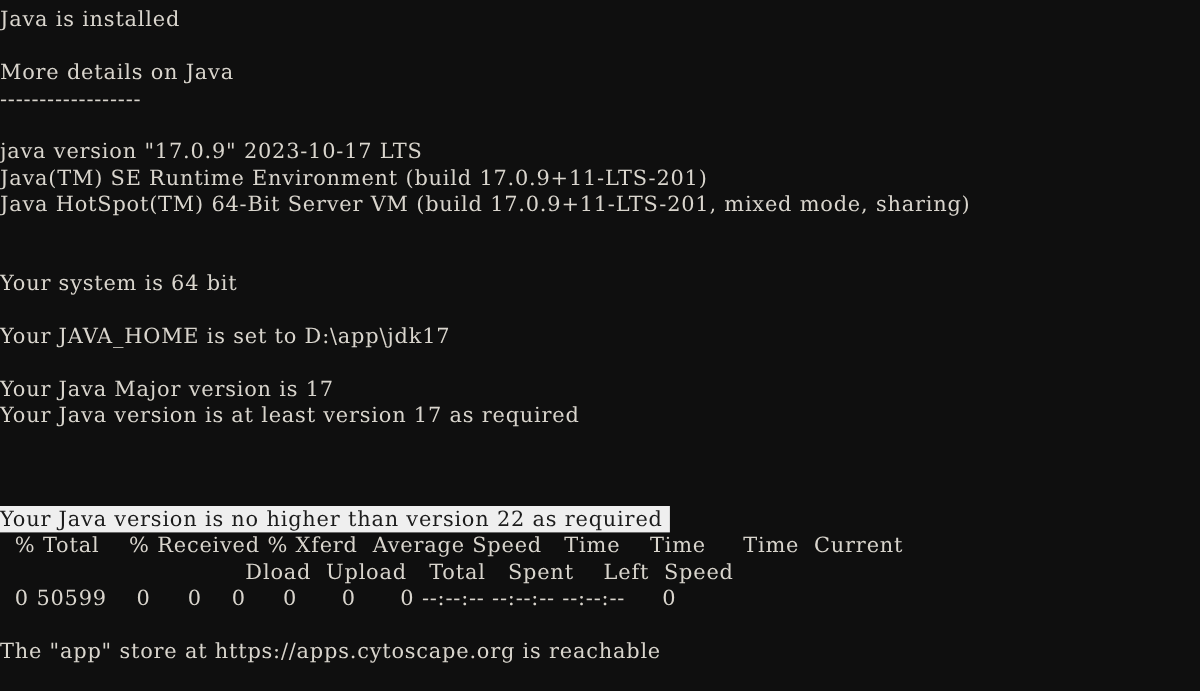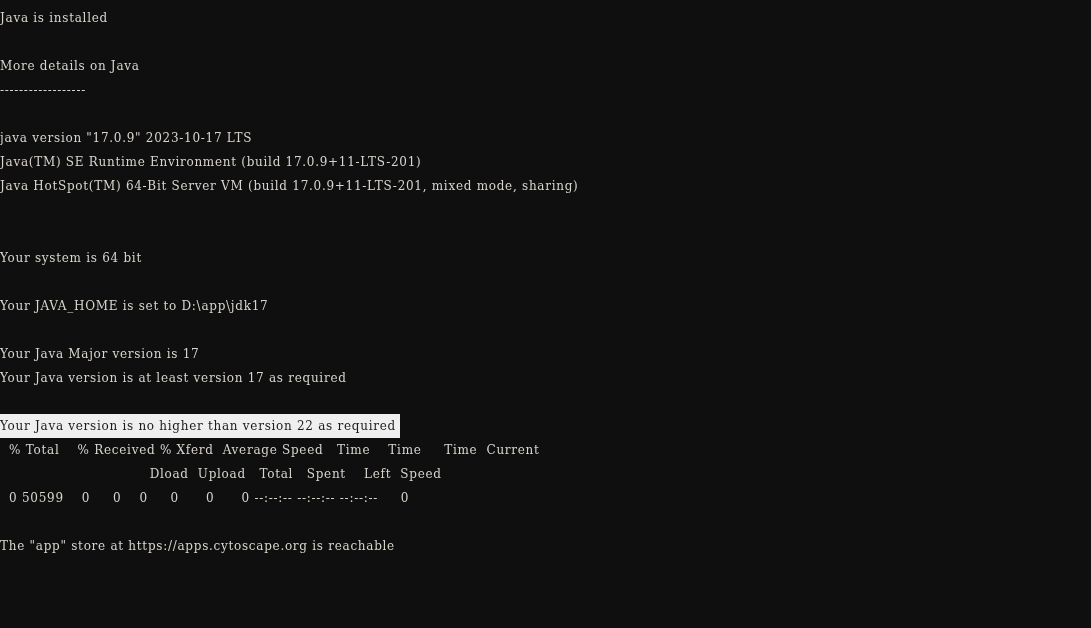--- a/index.html
+++ b/index.html
@@ -13,21 +13,21 @@
     height: 628px;
     overflow: hidden;
     font-family: "DejaVu Serif", "Liberation Serif", serif;
   }
   #terminal {
     width: 1091px;
     height: 628px;
     background: #0f0f0f;
     color: #d9d5cd;
     font-family: "DejaVu Serif", "Liberation Serif", serif;
-    font-size: 12px;
+    font-size: 19px;
     line-height: 24px;
     letter-spacing: 0px;
     padding: 6px 0 0 0;
     box-sizing: border-box;
     white-space: pre;
     overflow: hidden;
   }
   .line {
     height: 24px;
     line-height: 24px;
@@ -39,18 +39,19 @@
     color: transparent;
   }
   .line.highlight {
     display: inline-block;
     background: #efefef;
     color: #1b1b1b;
   }
   .hl-wrap {
     height: 24px;
     line-height: 24px;
+    margin-top: 46px;
   }
 </style>
 </head>
 <body>
 
 <div id="terminal" style="background: rgb(15, 15, 15); color: rgb(217, 213, 205);"><div class="line">Java is installed</div><div class="line blank"> </div><div class="line">More details on Java</div><div class="line">------------------</div><div class="line blank"> </div><div class="line">java version "17.0.9" 2023-10-17 LTS</div><div class="line">Java(TM) SE Runtime Environment (build 17.0.9+11-LTS-201)</div><div class="line">Java HotSpot(TM) 64-Bit Server VM (build 17.0.9+11-LTS-201, mixed mode, sharing)</div><div class="line blank"> </div><div class="line blank"> </div><div class="line">Your system is 64 bit</div><div class="line blank"> </div><div class="line">Your JAVA_HOME is set to D:\app\jdk17</div><div class="line blank"> </div><div class="line">Your Java Major version is 17</div><div class="line">Your Java version is at least version 17 as required</div><div class="line blank"> </div><div class="hl-wrap"><span class="line highlight">Your Java version is no higher than version 22 as required </span></div><div class="line">  % Total    % Received % Xferd  Average Speed   Time    Time     Time  Current</div><div class="line">                                 Dload  Upload   Total   Spent    Left  Speed</div><div class="line">  0 50599    0     0    0     0      0      0 --:--:-- --:--:-- --:--:--     0</div><div class="line blank"> </div><div class="line">The "app" store at https://apps.cytoscape.org is reachable</div></div>
 
 </body></html>

